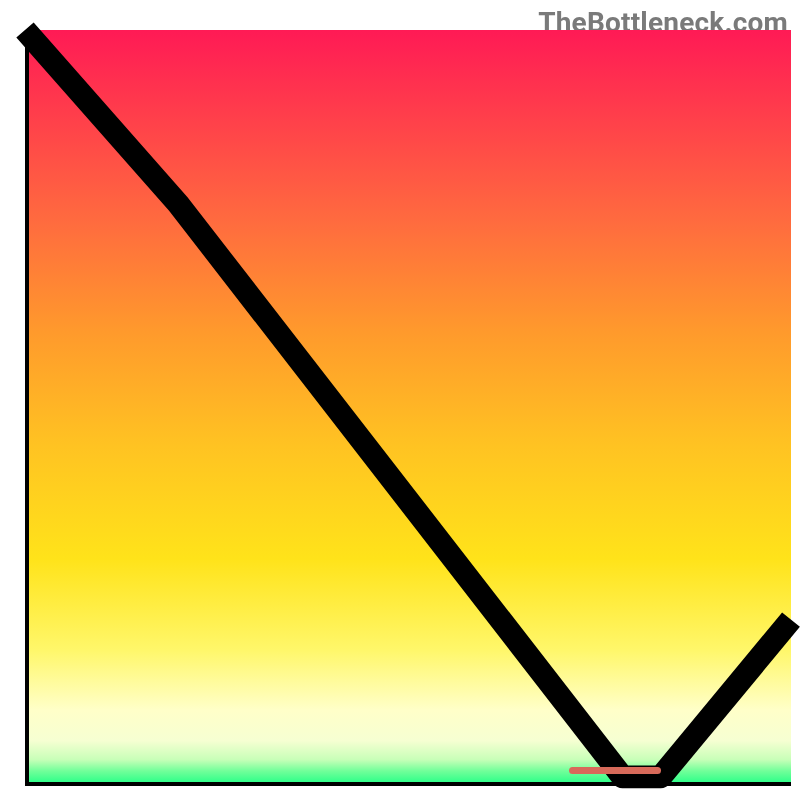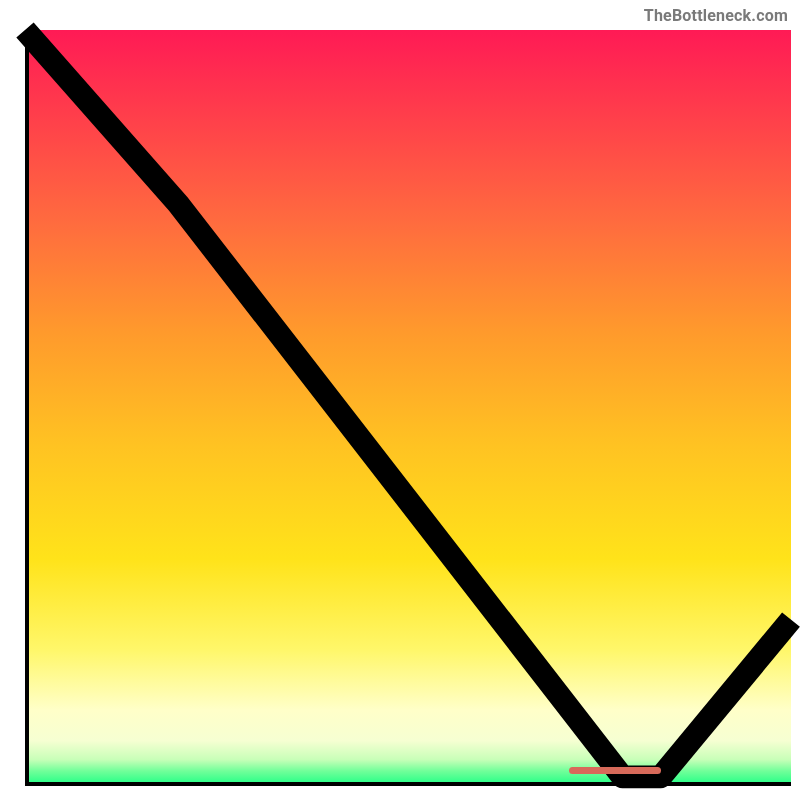--- a/index.html
+++ b/index.html
@@ -13,21 +13,21 @@
   }
   .canvas {
     position: relative;
     width: 800px;
     height: 800px;
   }
   .attribution {
     position: absolute;
     top: 6px;
     right: 12px;
-    font-size: 16px;
+    font-size: 28px;
     font-weight: 700;
     color: #7a7a7a;
     letter-spacing: 0.2px;
   }
   .plot {
     position: absolute;
     
     left: 25px;
     top: 30px;
     width: 766px;   

